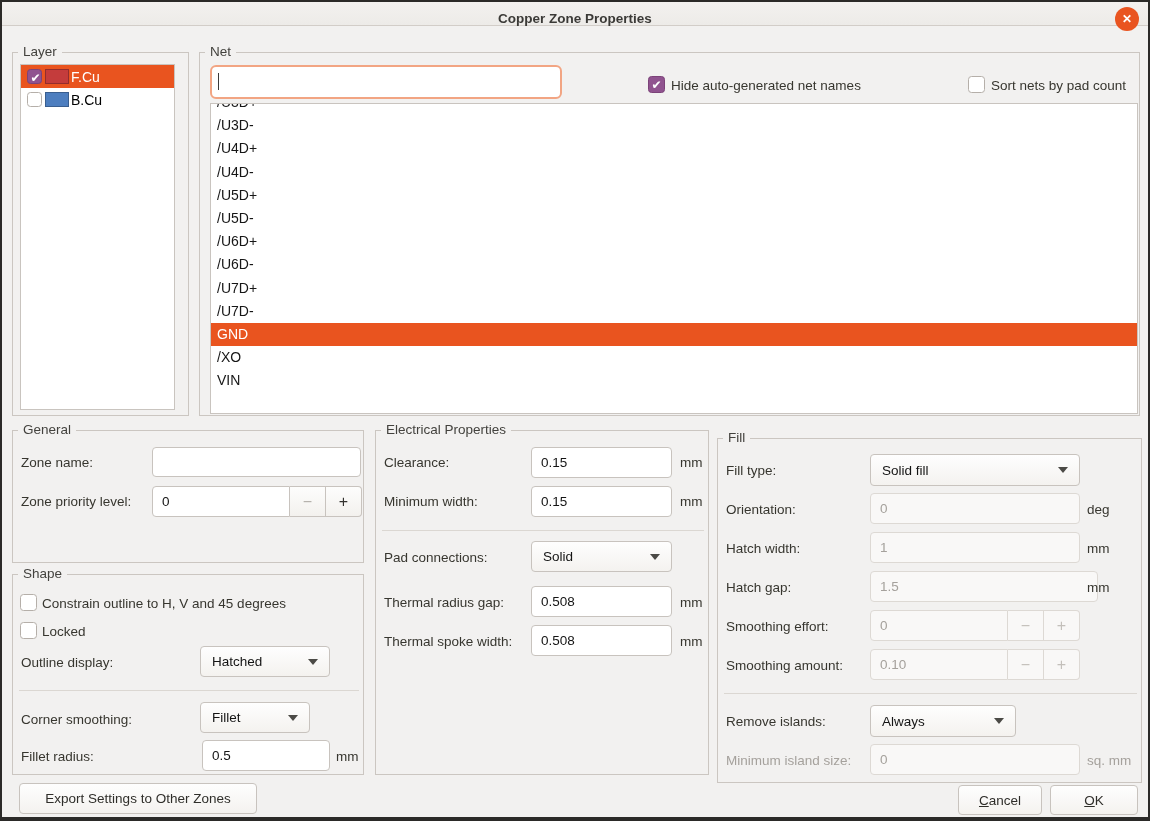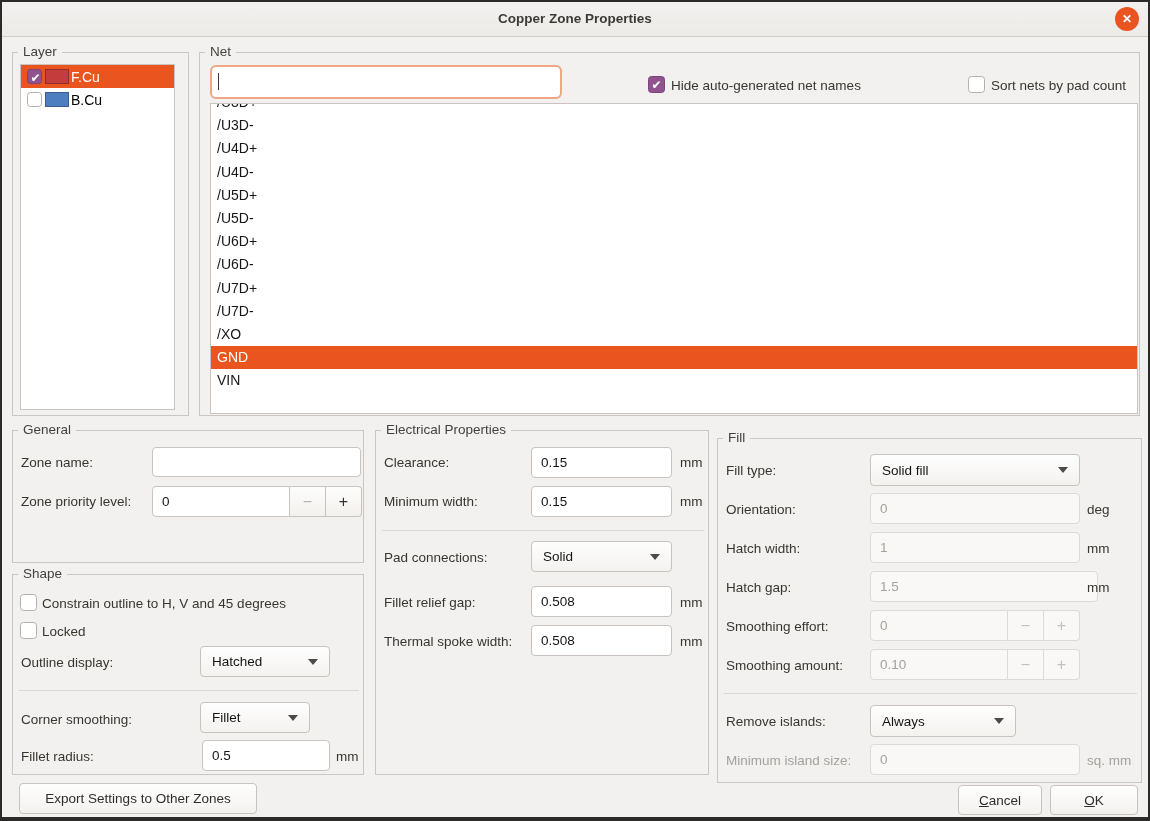--- a/index.html
+++ b/index.html
@@ -7,21 +7,21 @@
   body { font-family:"Liberation Sans", sans-serif; }
 
   .window {
     position:absolute; left:0; top:0; width:1150px; height:821px;
     background:#f2f1f0;
     border:2px solid #2b2a28; border-bottom-width:4px;
   }
 
   
   .titlebar {
-    position:absolute; left:0; right:0; top:0; height:35px;
+    position:absolute; left:0; right:0; top:0; height:24px;
     background:linear-gradient(#f3f1ef,#edebe8);
     border-bottom:1px solid #d2cdc8;
   }
   .title {
     position:absolute; left:0; right:0; top:9px; text-align:center;
     font-size:13.5px; font-weight:bold; color:#3b3a37;
   }
   .close-btn {
     position:absolute; right:9px; top:5px; width:24px; height:24px;
     border-radius:50%; background:#e95420; color:#ffffff;
@@ -168,22 +168,22 @@
         <div class="net-row">/U3D+</div>
         <div class="net-row">/U3D-</div>
         <div class="net-row">/U4D+</div>
         <div class="net-row">/U4D-</div>
         <div class="net-row">/U5D+</div>
         <div class="net-row">/U5D-</div>
         <div class="net-row">/U6D+</div>
         <div class="net-row">/U6D-</div>
         <div class="net-row">/U7D+</div>
         <div class="net-row">/U7D-</div>
+        <div class="net-row selected">GND</div>
         <div class="net-row">/XO</div>
-        <div class="net-row selected">GND</div>
         <div class="net-row">VIN</div>
       </div>
     </div>
   </div>
 
   <div class="group" style="left:10px; top:428px; width:352px; height:133px;">
     <span class="group-label">General</span>
 
     <span class="label" style="left:8px; top:24px;">Zone name:</span>
     <input class="tinput" style="left: 139px; top: 16px; width: 209px; height: 30px;" value="">
@@ -236,21 +236,21 @@
     <span class="unit" style="left:304px; top:63px;">mm</span>
 
     <div class="sep" style="left:6px; top:99px; width:322px;"></div>
 
     <span class="label" style="left:8px; top:119px;">Pad connections:</span>
     <div class="dropdown" style="left:155px; top:110px; width:141px; height:31px;">
       <span>Solid</span>
       <span class="dd-arrow"></span>
     </div>
 
-    <span class="label" style="left:8px; top:164px;">Fillet relief gap:</span>
+    <span class="label" style="left:8px; top:164px;">Thermal radius gap:</span>
     <input class="tinput" style="left: 155px; top: 155px; width: 141px; height: 31px;" value="0.508">
     <span class="unit" style="left:304px; top:164px;">mm</span>
 
     <span class="label" style="left:8px; top:203px;">Thermal spoke width:</span>
     <input class="tinput" style="left: 155px; top: 194px; width: 141px; height: 31px;" value="0.508">
     <span class="unit" style="left:304px; top:203px;">mm</span>
   </div>
 
   <div class="group" style="left:715px; top:436px; width:425px; height:345px;">
     <span class="group-label">Fill</span>

